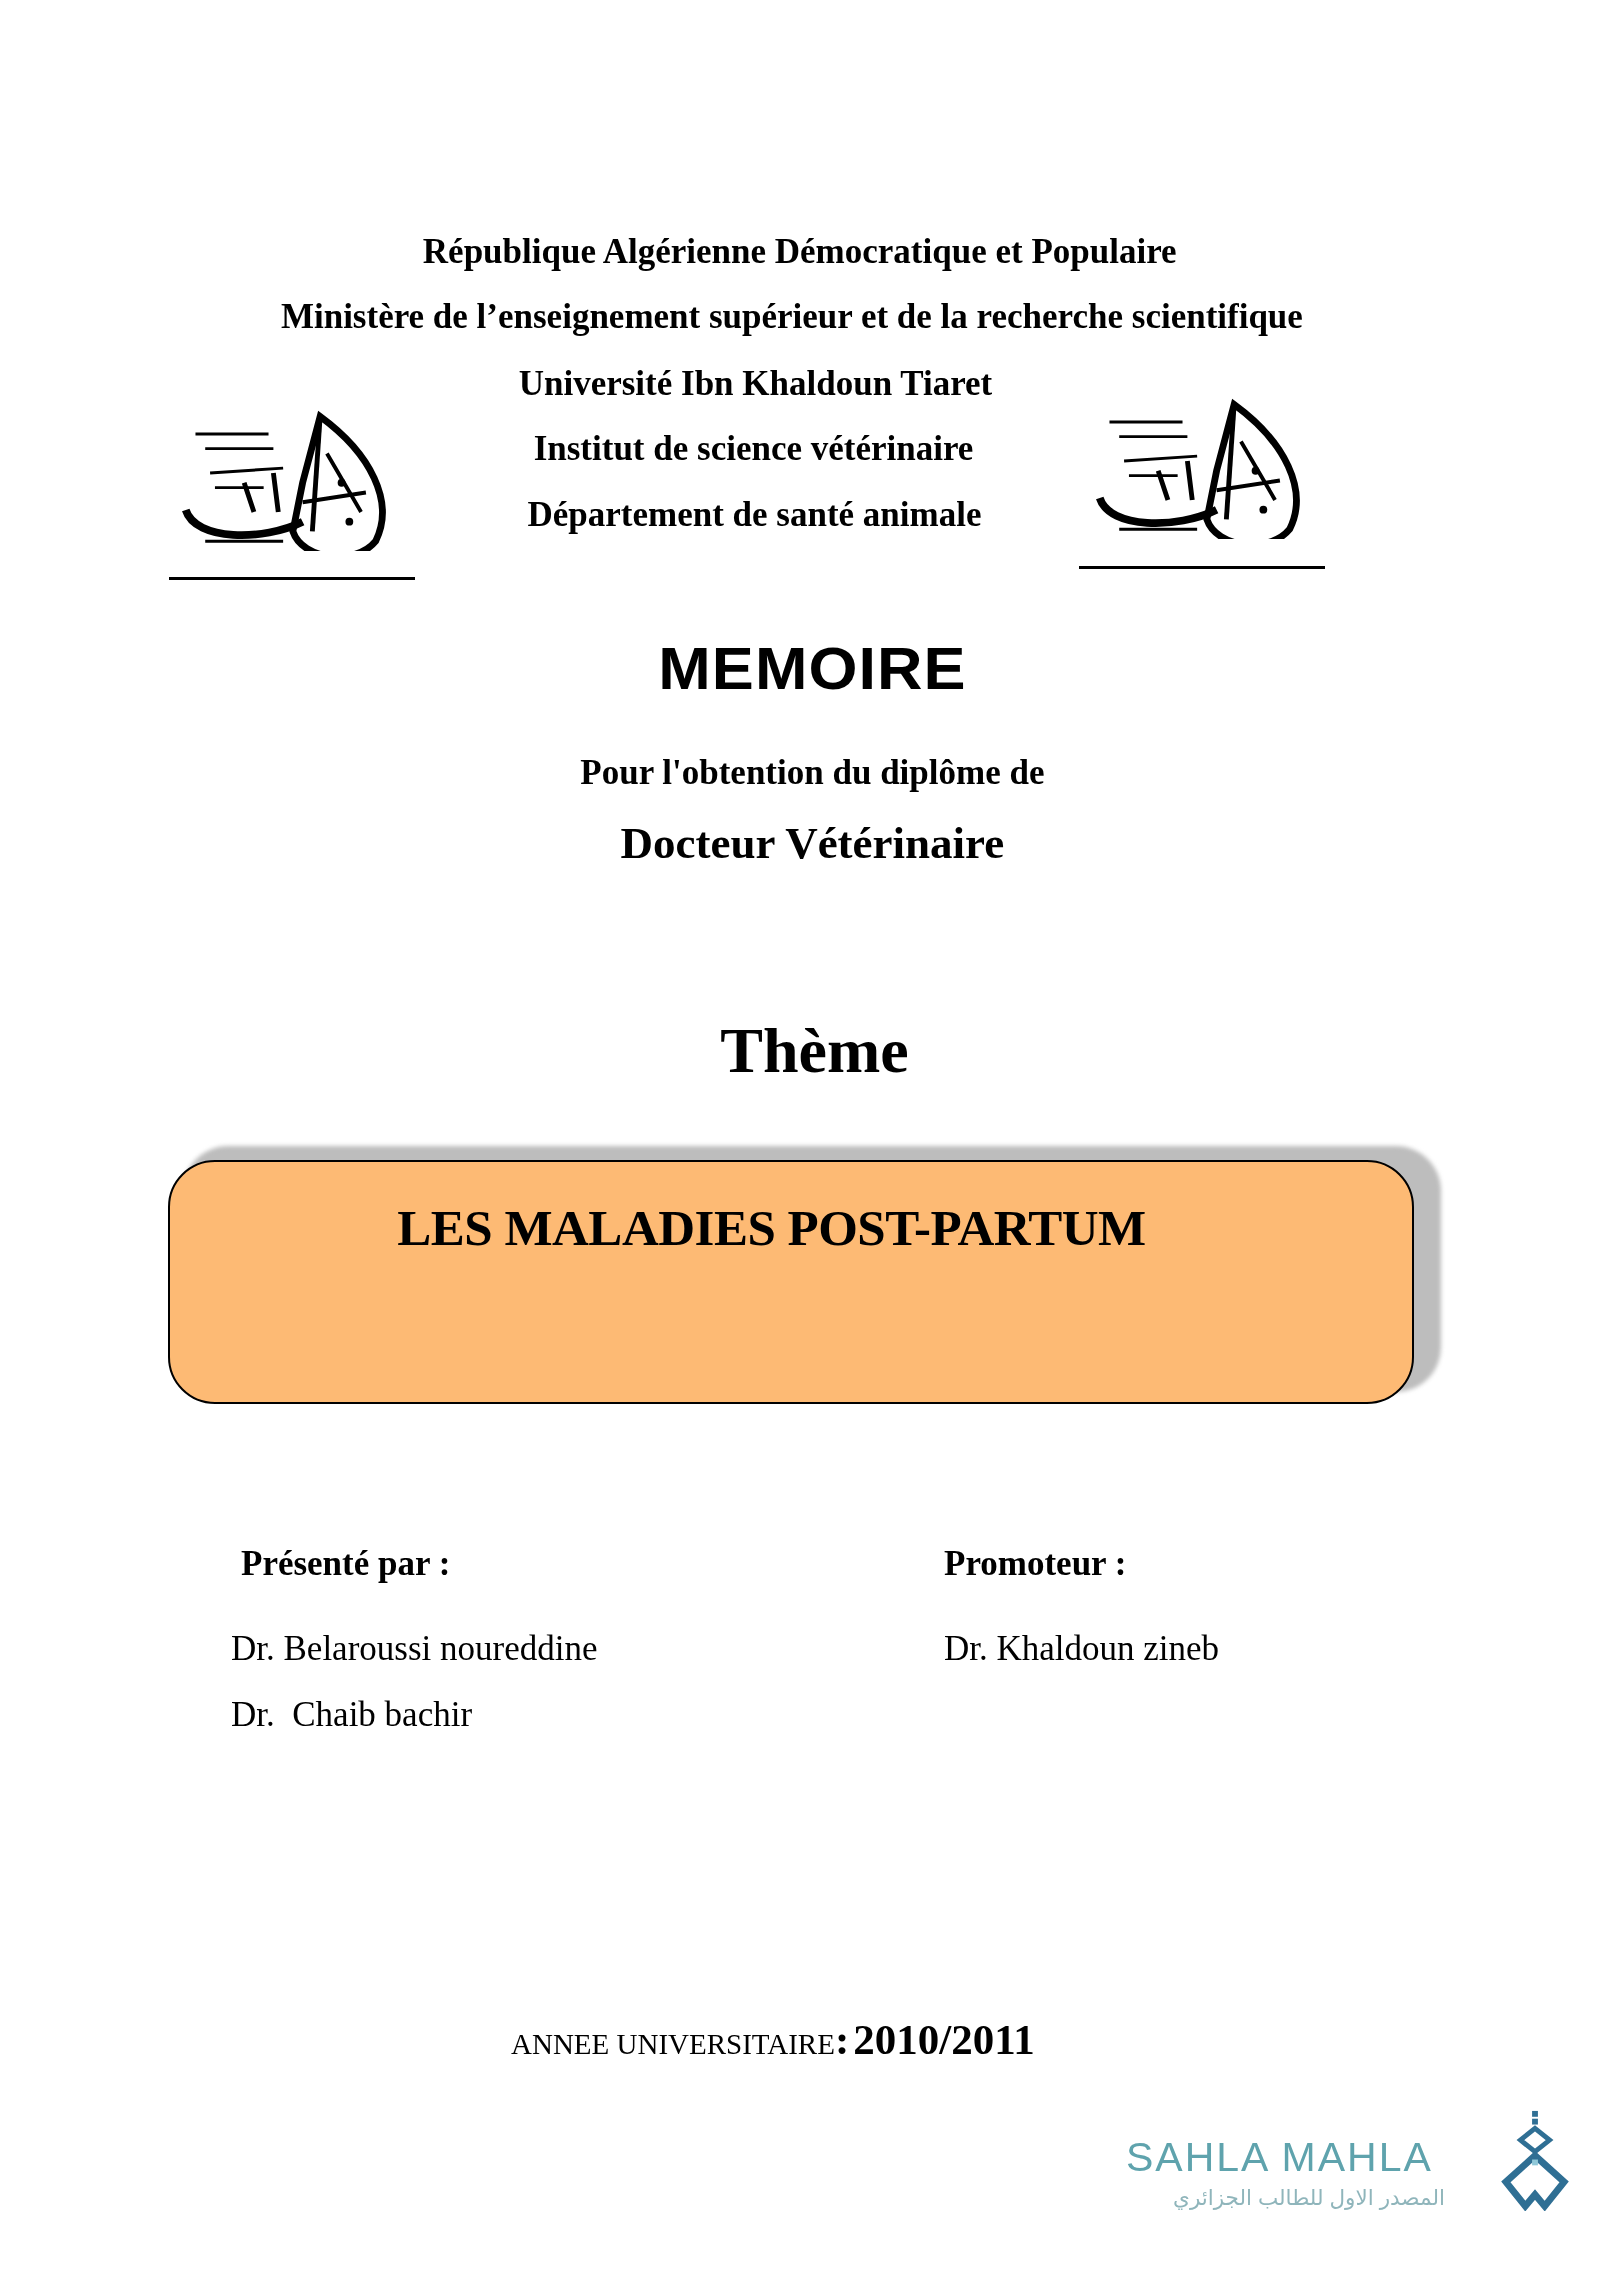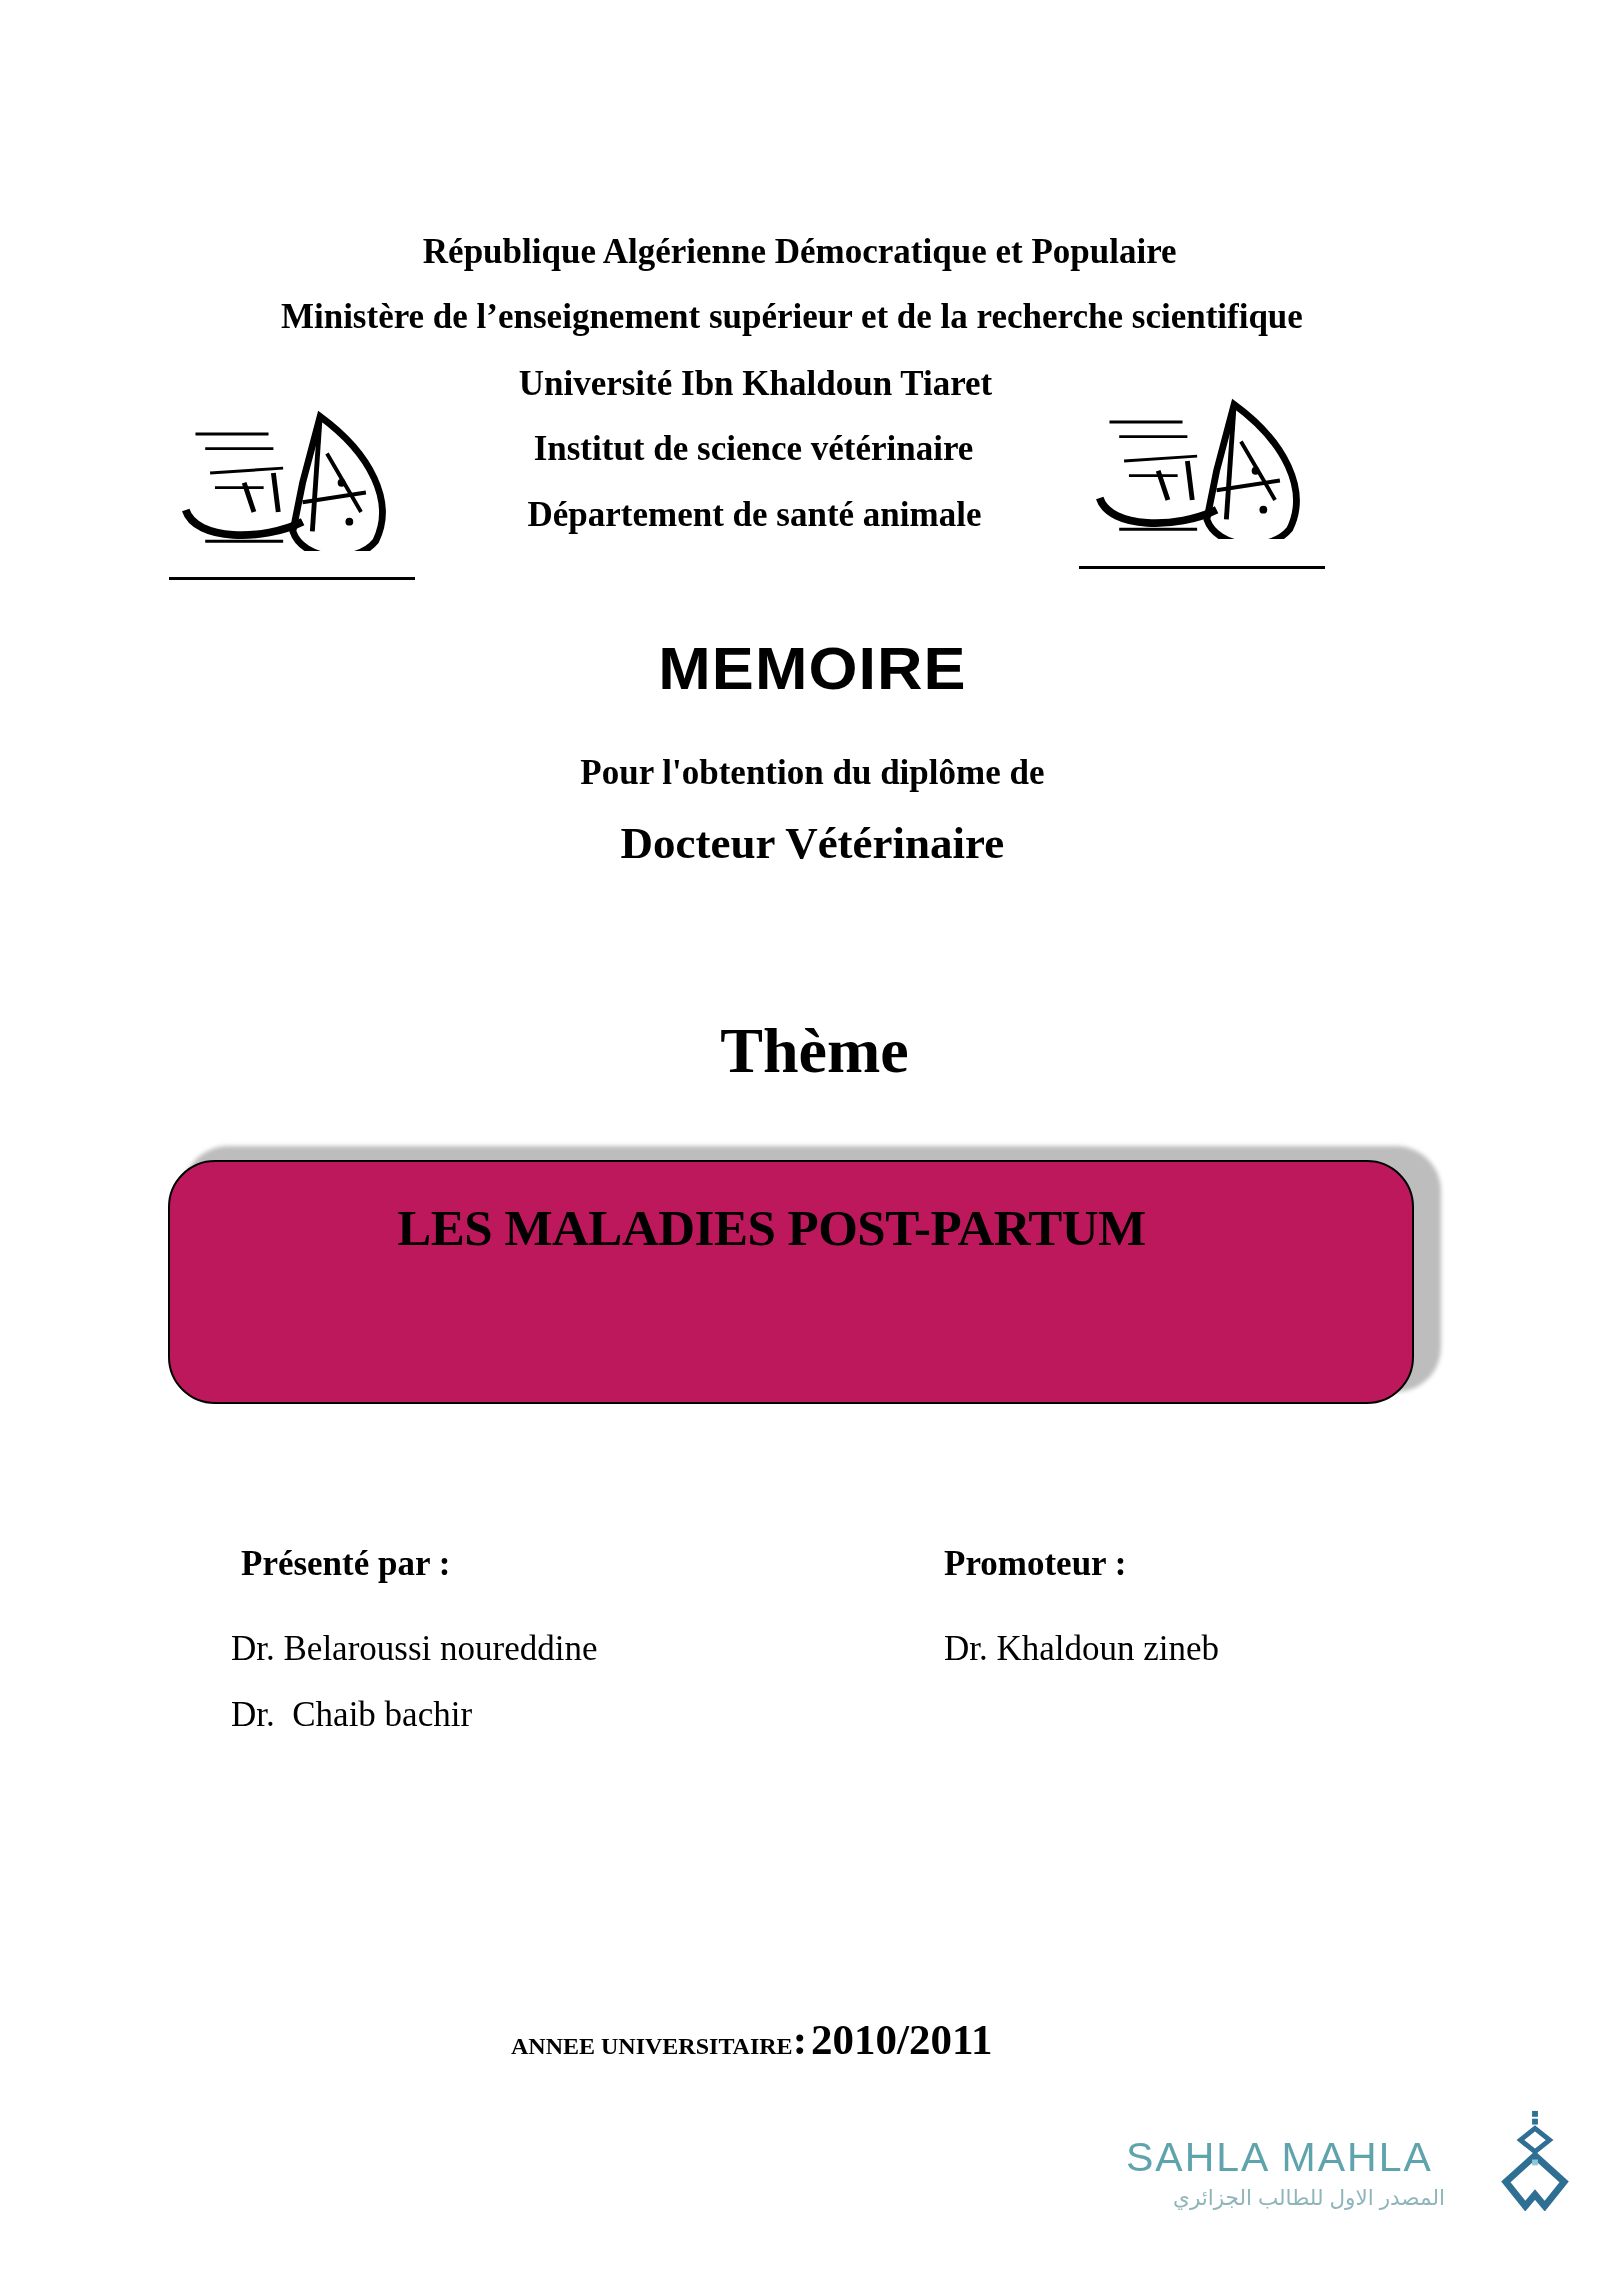--- a/index.html
+++ b/index.html
@@ -13,27 +13,27 @@
 
     .logo { width: 224px; height: 156px; }
     .rule { height: 2.9px; background: #000; }
 
     .memoire { font-weight: 900; font-size: 60px; letter-spacing: 1px; transform: scaleX(1.05); }
     .pour { font-weight: bold; font-size: 35px; }
     .docteur { font-weight: bold; font-size: 45px; }
     .theme { font-weight: bold; font-size: 64px; }
 
     .theme-shadow { left: 183px; top: 1146px; width: 1258px; height: 246px; background: #bdbdbd; border-radius: 45px; filter: blur(2px); }
-    .theme-box { left: 168px; top: 1160px; width: 1246px; height: 244px; background: #be185d; border: 2px solid #000; border-radius: 47px; box-sizing: border-box; }
+    .theme-box { left: 168px; top: 1160px; width: 1246px; height: 244px; background: #fdba74; border: 2px solid #000; border-radius: 47px; box-sizing: border-box; }
     .theme-line { left: 0; width: 100%; text-align: center; font-weight: bold; font-size: 51px; letter-spacing: -0.5px; }
 
     .label { font-weight: bold; font-size: 35px; }
     .person { font-size: 35px; white-space: pre; }
 
-    .annee-small { font-weight: bold; font-size: 24px; }
+    .annee-small { font-weight: normal; font-size: 29px; }
     .annee-year { font-weight: bold; font-size: 43px; }
 
     .brand-text { font-size: 41px; color: #5fa3ad; letter-spacing: 2px; font-weight: normal; }
     .brand-sub { font-size: 21.5px; color: #8fb5bb; direction: rtl; }
   </style>
 </head>
 <body>
 
 <div class="abs center-line serif hdr" style="top:232px; left:-9.8px;">République Algérienne Démocratique et Populaire</div>
 <div class="abs center-line serif hdr" style="top:297px; left:-17.6px;">Ministère de l’enseignement supérieur et de la recherche scientifique</div>

